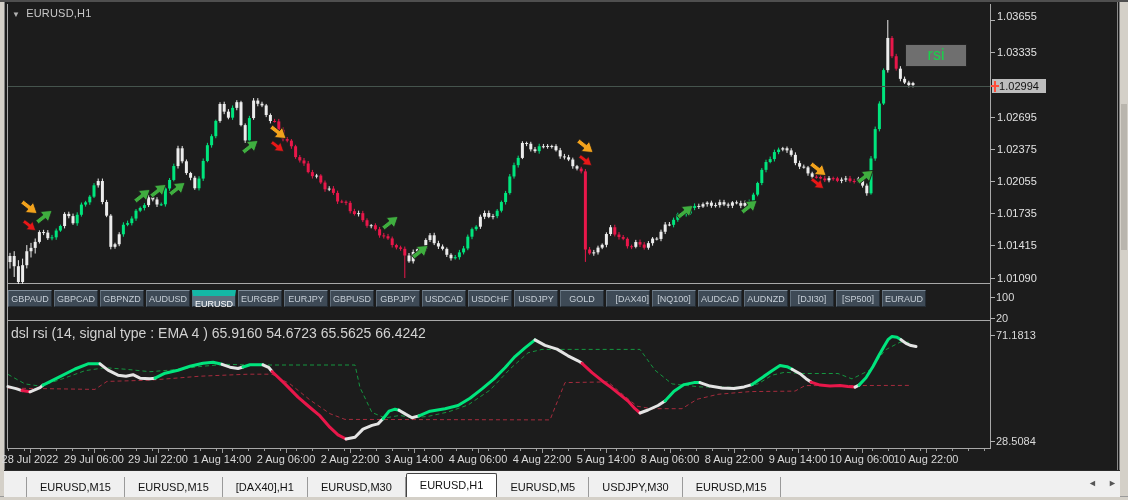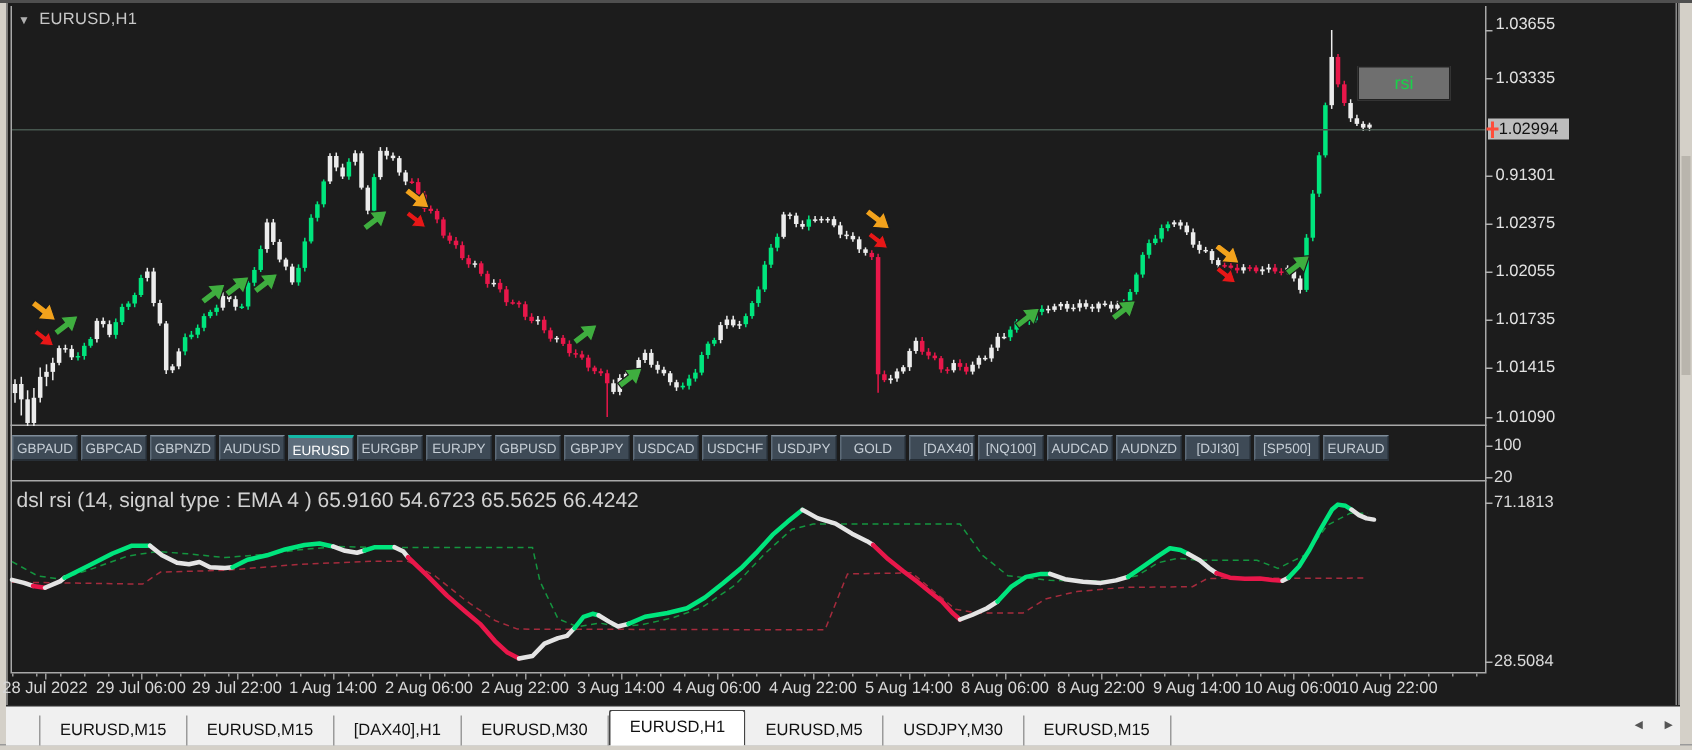--- a/index.html
+++ b/index.html
@@ -5,32 +5,32 @@
   html,body{margin:0;padding:0;background:#000;}
   .screen{position:relative;width:1128px;height:500px;background:#1c1c1c;overflow:hidden;
           font-family:"Liberation Sans",sans-serif;}
   .abs{position:absolute;}
   .hline{position:absolute;height:1px;background:#a8a8a8;}
   .vline{position:absolute;width:1px;background:#a8a8a8;}
   .frame{position:absolute;background:#d4d0c8;}
   .chart-title{position:absolute;left:12px;top:7px;color:#c8c8c8;font-size:11px;letter-spacing:.2px;}
   .chart-title .tri{font-size:8px;color:#b0b0b0;margin-right:6px;}
   .rsi-btn{position:absolute;left:905px;top:44px;width:60px;height:21px;background:#6f6f6f;
-           border:1px solid #222;color:#19d24a;font-size:12px;text-align:center;line-height:20px;}
+           border:1px solid #222;color:#19d24a;font-size:16px;text-align:center;line-height:20px;}
   .px-label{position:absolute;left:997px;color:#e2e2e2;font-size:11px;white-space:nowrap;}
   .px-tick{position:absolute;left:990px;width:5px;height:1px;background:#b0b0b0;}
   .cur-label{position:absolute;left:992px;width:54px;height:14px;background:#bdbdbd;color:#111;
              font-size:11px;text-align:center;line-height:14px;}
   .ind-title{position:absolute;left:11px;top:325px;color:#d2d2d2;font-size:14px;text-align:right;}
   .scale-label{position:absolute;left:996px;color:#dadada;font-size:11px;white-space:nowrap;}
   .sym-btn{position:absolute;top:290px;width:44px;height:17px;background:#3e4a56;
            border-top:1px solid #7e8c99;border-left:1px solid #5d6b78;border-right:1px solid #252d35;
            border-bottom:1px solid #252d35;color:#c6ced6;font-size:9px;text-align:center;
            line-height:16px;box-sizing:border-box;cursor:default;}
-  .sym-btn.sel{background:#5d6d7c;color:#fff;border-top:2px solid #14b8a6;}
+  .sym-btn.sel{background:#5d6d7c;color:#fff;border-top:6px solid #14b8a6;}
   .t-label{position:absolute;top:453px;transform:translateX(-50%);color:#d8d8d8;font-size:11px;white-space:nowrap;}
   .t-tick{position:absolute;top:449px;width:1px;background:#9a9a9a;}
   .tabbar{position:absolute;left:4px;right:8px;top:470px;height:27px;background:#f0f0f0;
           border-top:1px solid #2a2a2a;display:flex;align-items:flex-end;padding-left:22px;box-sizing:border-box;}
   .tab{height:20px;line-height:20px;padding:0 13px;font-size:11px;color:#111;
        border-right:1px solid #9a9a9a;background:transparent;white-space:nowrap;}
   .tab:first-child{border-left:1px solid #9a9a9a;}
   .tab.active{background:#fff;border:1px solid #444;border-bottom:none;height:23px;line-height:23px;
               border-radius:2px 2px 0 0;}
   .tab-scroll{position:absolute;top:478px;font-size:9px;color:#555;cursor:default;}
@@ -515,21 +515,21 @@
     </svg>
 
   <div class="rsi-btn">rsi</div>
 
   <div id="price-axis">
       <div class="px-tick" style="top: 20px;"></div>
       <div class="px-label" style="top: 10px;">1.03655</div>
       <div class="px-tick" style="top: 52.1871px;"></div>
       <div class="px-label" style="top: 46.1871px;">1.03335</div>
       <div class="px-tick" style="top: 116.561px;"></div>
-      <div class="px-label" style="top: 110.561px;">0.91301</div>
+      <div class="px-label" style="top: 110.561px;">1.02695</div>
       <div class="px-tick" style="top: 148.749px;"></div>
       <div class="px-label" style="top: 142.749px;">1.02375</div>
       <div class="px-tick" style="top: 180.936px;"></div>
       <div class="px-label" style="top: 174.936px;">1.02055</div>
       <div class="px-tick" style="top: 213.123px;"></div>
       <div class="px-label" style="top: 207.123px;">1.01735</div>
       <div class="px-tick" style="top: 245.31px;"></div>
       <div class="px-label" style="top: 239.31px;">1.01415</div>
       <div class="px-tick" style="top: 278px;"></div>
       <div class="px-label" style="top: 272px;">1.01090</div>

